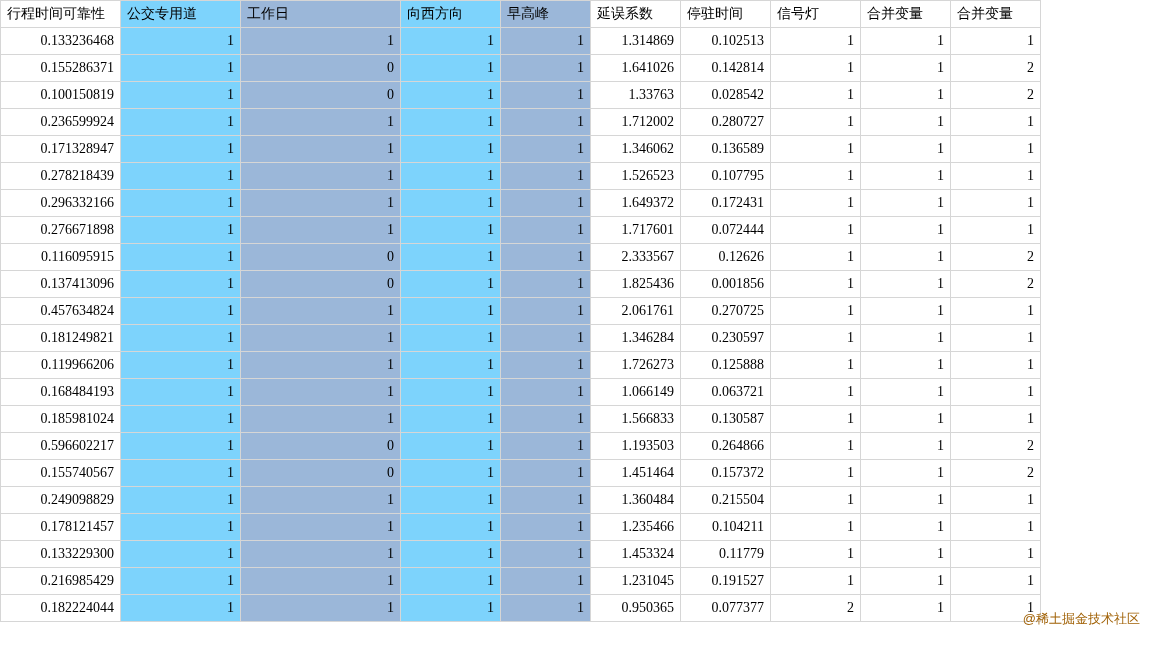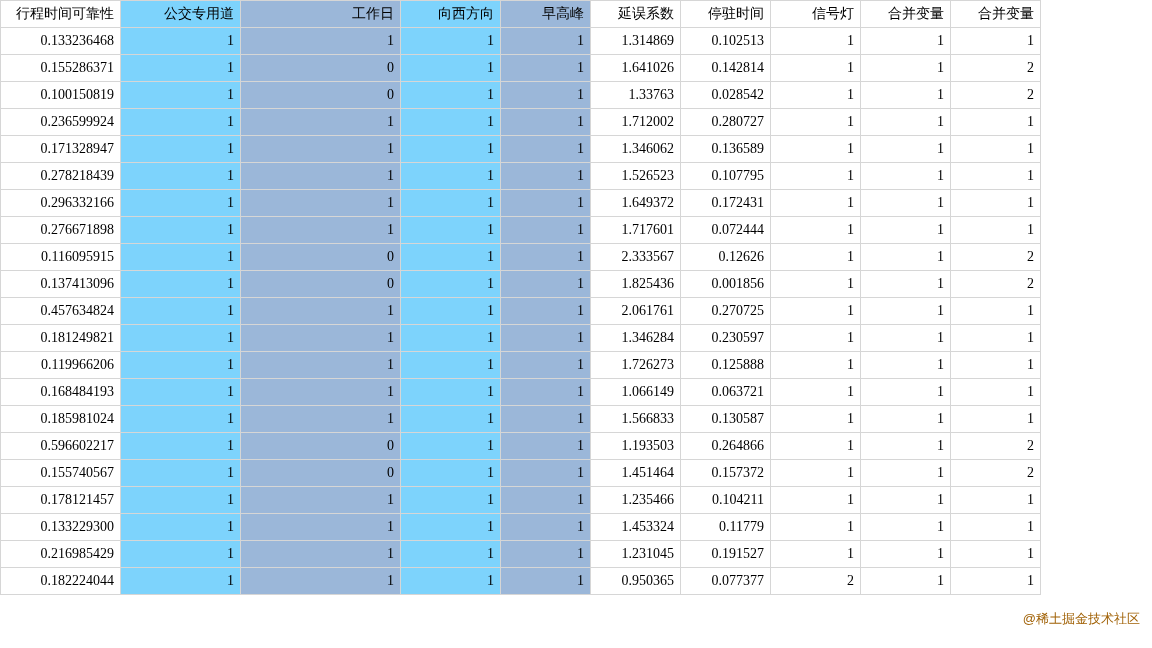--- a/index.html
+++ b/index.html
@@ -20,21 +20,21 @@
   }
   th, td {
     border: 1px solid #d6d6d6;
     padding: 4px 6px 4px 6px;
     height: 27px;
     white-space: nowrap;
     overflow: hidden;
     font-weight: normal;
     color: #000;
   }
-  th { text-align: right; }
+  th { text-align: left; }
   td { text-align: right; }
   .col-yellow { background: #7dd3fc; }
   .col-blue   { background: #9bb7d9; }
   .watermark {
     position: absolute;
     right: 12px;
     bottom: 20px;
     color: #a16207;
     font-family: "Microsoft YaHei", sans-serif;
     font-size: 13px;
@@ -270,20 +270,32 @@
         <td class="col-blue">0</td>
         <td class="col-yellow">1</td>
         <td class="col-blue">1</td>
         <td class="">1.451464</td>
         <td class="">0.157372</td>
         <td class="">1</td>
         <td class="">1</td>
         <td class="">2</td>
       </tr>
       <tr>
+        <td class="">0.249098829</td>
+        <td class="col-yellow">1</td>
+        <td class="col-blue">1</td>
+        <td class="col-yellow">1</td>
+        <td class="col-blue">1</td>
+        <td class="">1.360484</td>
+        <td class="">0.215504</td>
+        <td class="">1</td>
+        <td class="">1</td>
+        <td class="">1</td>
+      </tr>
+      <tr>
         <td class="">0.178121457</td>
         <td class="col-yellow">1</td>
         <td class="col-blue">1</td>
         <td class="col-yellow">1</td>
         <td class="col-blue">1</td>
         <td class="">1.235466</td>
         <td class="">0.104211</td>
         <td class="">1</td>
         <td class="">1</td>
         <td class="">1</td>

